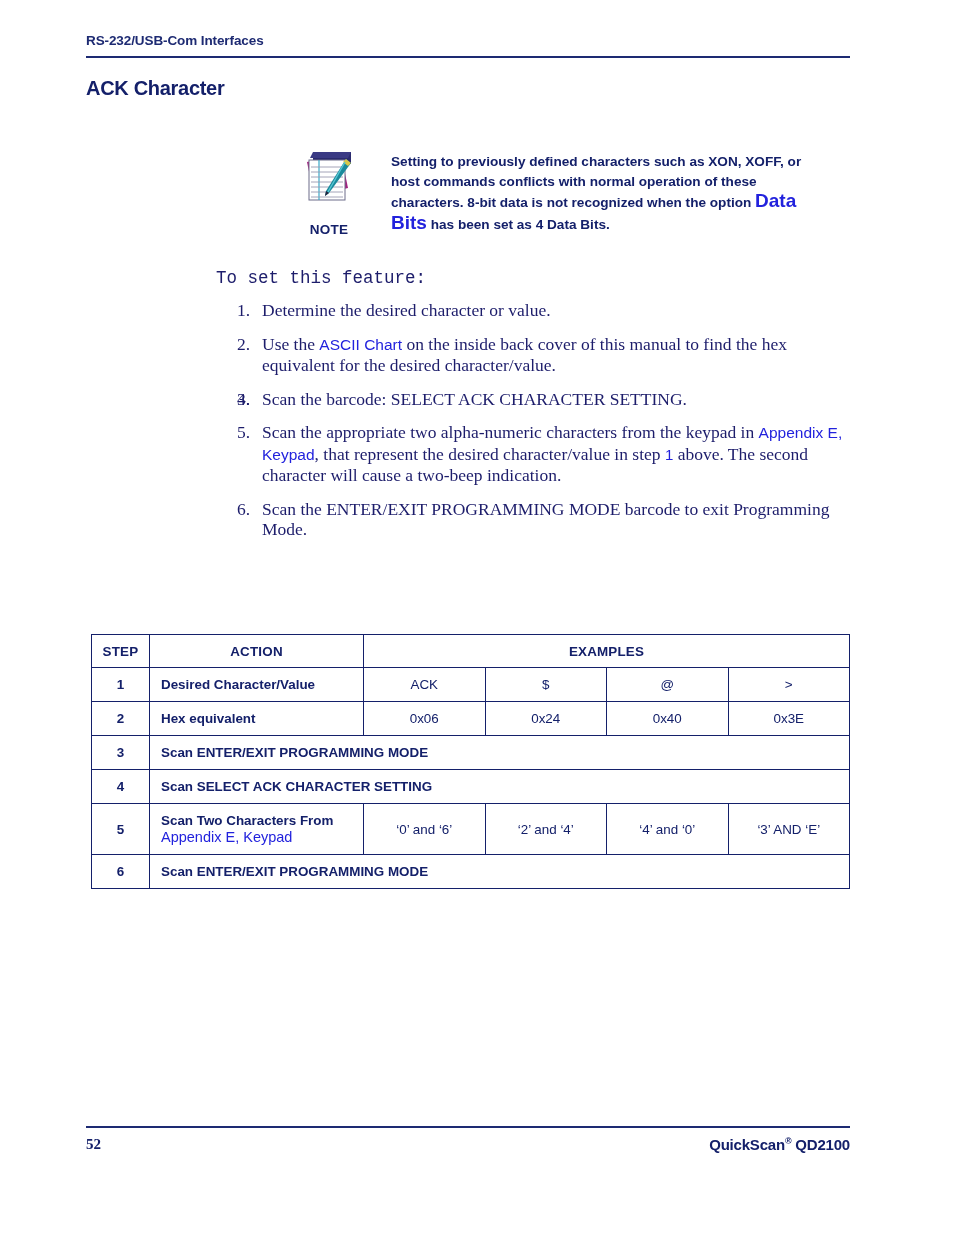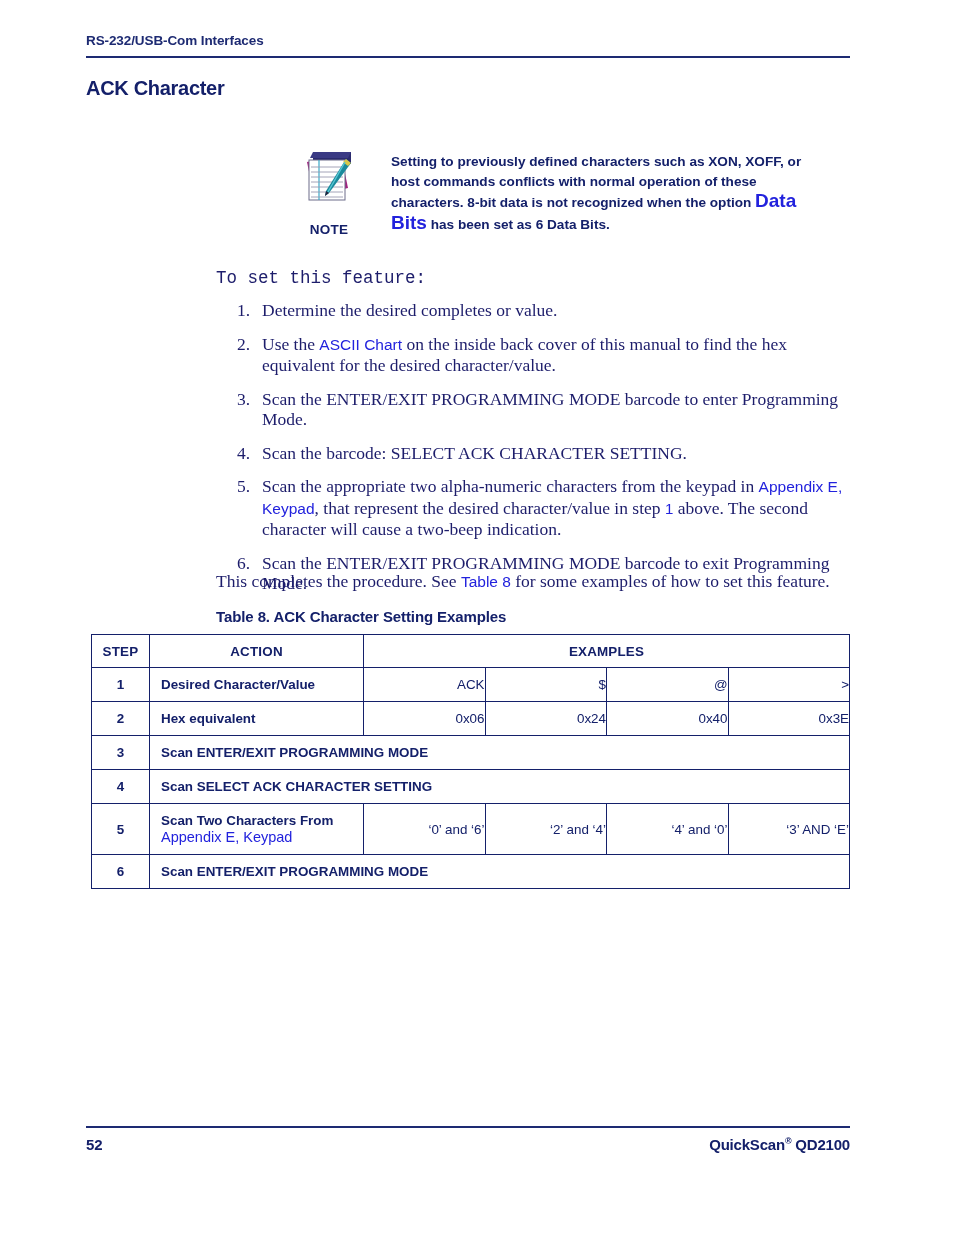--- a/index.html
+++ b/index.html
@@ -218,21 +218,21 @@
     text-align: center;
     font-weight: bold;
     height: 33px;
   }
   .td-action {
     text-align: left;
     font-weight: bold;
     padding-left: 11px !important;
   }
   .td-ex {
-    text-align: right;
+    text-align: center;
     font-weight: normal;
   }
   .td-action .link {
     font-size: 14.5px;
     font-weight: normal;
     color: #2222dd;
     display: block;
     margin-top: 1px;
   }
   .row-tall .td-step, .row-tall .td-action, .row-tall .td-ex { height: 50px; }
@@ -244,21 +244,21 @@
     left: 78px;
     top: 1126px;
     width: 764px;
     height: 2px;
     background: #1d2a72;
   }
   .footer-page {
     position: absolute;
     left: 78px;
     top: 1136px;
-    font-family: Liberation Sans, sans-serif;
+    font-family: Liberation Serif, serif;
     font-size: 15px;
     font-weight: bold;
     color: #14206a;
   }
   .footer-prod {
     position: absolute;
     right: 112px;
     top: 1136px;
     font-family: "Liberation Sans", sans-serif;
     font-size: 15px;
@@ -299,65 +299,60 @@
         <line x1="10" y1="49" x2="42" y2="49" stroke="#9a9ab0" stroke-width="0.9"></line>
 
         <polygon points="45,11 50,15 28,45 24,48 25,43" fill="#1b8a9c"></polygon>
         <polygon points="45,11 50,15 47,18 42,14" fill="#d8c84a"></polygon>
         <polygon points="25,43 24,48 28,45" fill="#23243f"></polygon>
         <line x1="44" y1="14" x2="27" y2="44" stroke="#57c6d4" stroke-width="1.4"></line>
       </svg>
       <span class="note-label">NOTE</span>
     </div>
     <div class="note-text">
-      <span>Setting to previously defined characters such as XON, XOFF, or host commands conflicts with normal operation of these characters. 8-bit data is not recognized when the option </span><span class="link">Data Bits</span><span> has been set as 6 Data Bits.</span>
+      <span>Setting to previously defined characters such as XON, XOFF, or host commands conflicts with normal operation of these characters. 8-bit data is not recognized when the option </span><span class="link">Data Bits</span><span> has been set as 4 Data Bits.</span>
     </div>
   </div>
 
   <div class="tosetfeature">To set this feature:</div>
 
   <div class="steps">
 
     <div class="step">
       <span class="step-num">1.</span>
-      <span>Determine the desired completes or value.</span>
+      <span>Determine the desired character or value.</span>
     </div>
 
     <div class="step">
       <span class="step-num">2.</span>
       <span>Use the </span><span class="link">ASCII Chart</span><span> on the inside back cover of this manual to find the hex equivalent for the desired character/value.</span>
     </div>
 
     <div class="step">
       <span class="step-num">3.</span>
-      <span>Scan the ENTER/EXIT PROGRAMMING MODE barcode to enter Programming Mode.</span>
     </div>
 
     <div class="step">
       <span class="step-num">4.</span>
       <span>Scan the barcode: SELECT ACK CHARACTER SETTING.</span>
     </div>
 
     <div class="step">
       <span class="step-num">5.</span>
       <span>Scan the appropriate two alpha-numeric characters from the keypad in </span><span class="link">Appendix E, Keypad</span><span>, that represent the desired character/value in step </span><span class="refnum">1</span><span> above. The second character will cause a two-beep indication.</span>
     </div>
 
     <div class="step">
       <span class="step-num">6.</span>
       <span>Scan the ENTER/EXIT PROGRAMMING MODE barcode to exit Programming Mode.</span>
     </div>
 
   </div>
 
-  <div class="closing">
-    <span>This completes the procedure. See </span><span class="link">Table 8</span><span> for some examples of how to set this feature.</span>
-  </div>
-
-  <div class="table-caption">Table 8. ACK Character Setting Examples</div>
+
 
   <div class="tbl-wrap">
     <table class="examples">
       <colgroup>
         <col class="c-step">
           <col class="c-action">
         <col class="c-ex">
           <col class="c-ex">
           <col class="c-ex">
           <col class="c-ex">

